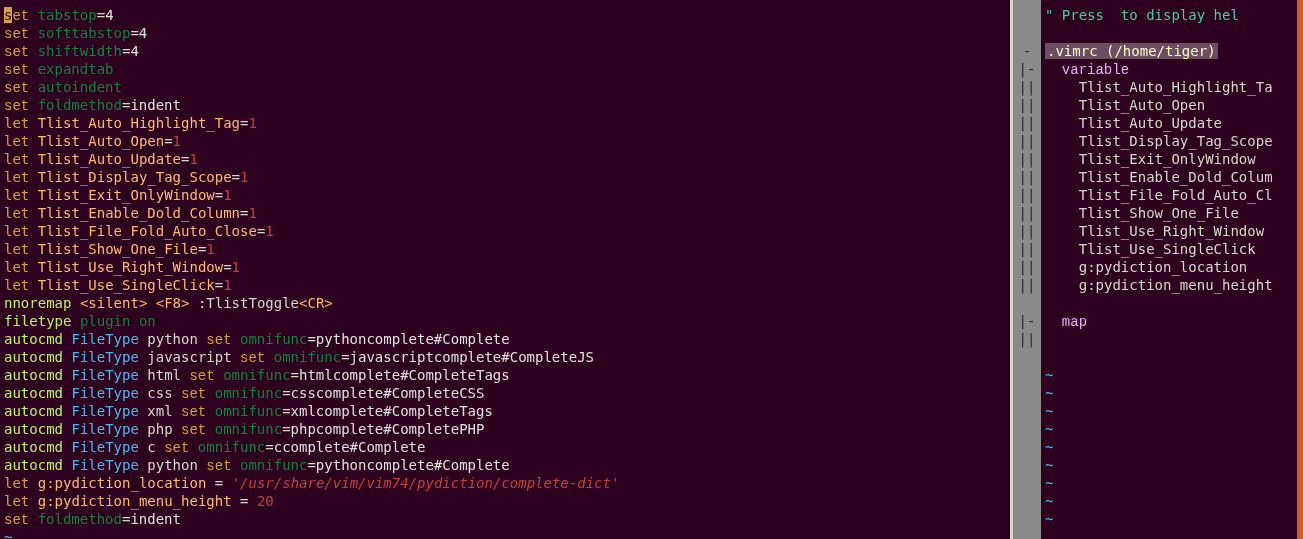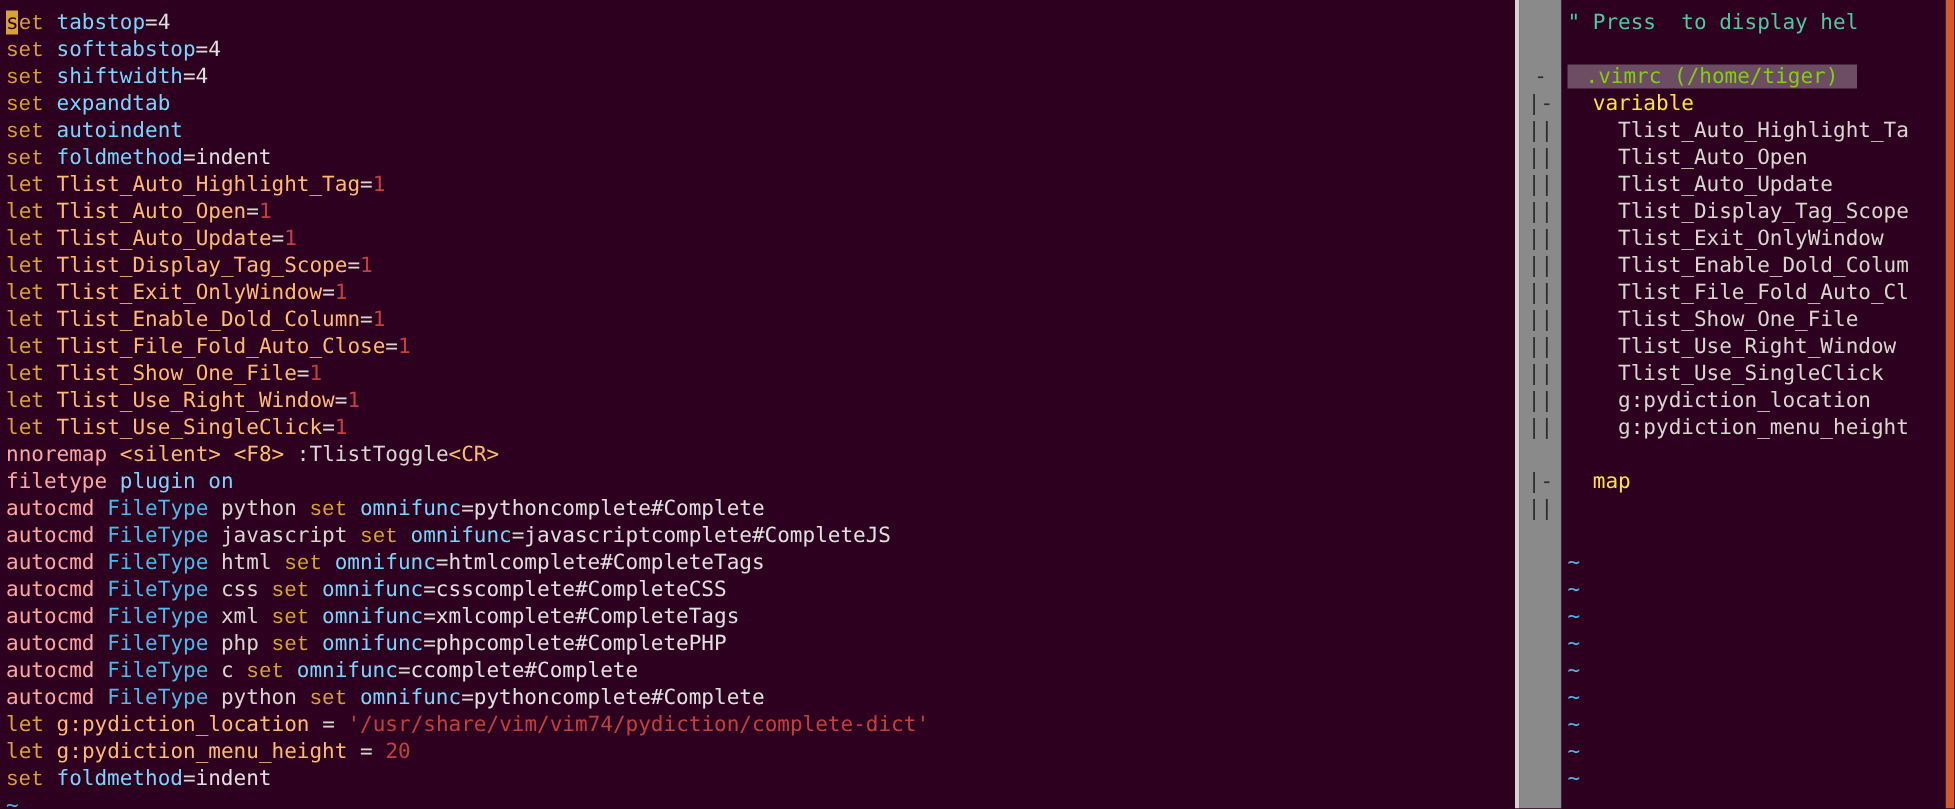--- a/index.html
+++ b/index.html
@@ -33,33 +33,33 @@
 .taglist {
   flex:1;
   background:#2c001e;
   padding:6px 4px;
   white-space:pre;
   position:relative;
 }
 .right-border { flex:0 0 6px; background:#d25a2b; }
 .kw-set  { color:#d7a23c;font-family:Liberation Mono, monospace; }
 .kw-let  { color:#d7a23c;margin-top:24px; }
-.kw-cmd  { color:#fca5a5;margin-top:22px; }
-.opt     { color:#7dd3fc; }
+.kw-cmd  { color:#bef264;margin-top:22px; }
+.opt     { color:#15803d; }
 .assign  { color:#d7d7cf; }
 .num     { color:#c34040; }
 .dollar  { color:#e0e0e0; }
 .spec    { color:#fdba74; }
 .tr      { color:#50b8e8; }
-.str     { color:#c34040; }
+.str     { color:#c34040;font-style:italic; }
 .txt     { color:#d7d7cf; }
 .cursor-cell { background:#d7a23c; color:#2c001e; }
 .comment { color:#4ec9a0; }
-.taghead { background:#6c4d63; color:#84cc16; padding:0 12px; }
-.tagvar  { color:#fde047; }
+.taghead { background:#6c4d63; color:#fef9c3; padding:0 2px; }
+.tagvar  { color:#f0abfc;font-family:Liberation Mono, monospace; }
 .tilde   { color:#50b8e8; }
 .eof-t   { color:#50b8e8; }
 .line { height:18px; }
 </style>
 </head>
 <body>
 
 <div class="editor" id="editor"><div class="line"><span class="cursor-cell">s</span><span class="kw-set">et</span><span class="txt"> </span><span class="opt">tabstop</span><span class="assign">=</span><span class="dollar">4</span></div><div class="line"><span class="kw-set">set</span><span class="txt"> </span><span class="opt">softtabstop</span><span class="assign">=</span><span class="dollar">4</span></div><div class="line"><span class="kw-set">set</span><span class="txt"> </span><span class="opt">shiftwidth</span><span class="assign">=</span><span class="dollar">4</span></div><div class="line"><span class="kw-set">set</span><span class="txt"> </span><span class="opt">expandtab</span></div><div class="line"><span class="kw-set">set</span><span class="txt"> </span><span class="opt">autoindent</span></div><div class="line"><span class="kw-set">set</span><span class="txt"> </span><span class="opt">foldmethod</span><span class="assign">=</span><span class="dollar">indent</span></div><div class="line"><span class="kw-let">let</span><span class="txt"> </span><span class="spec">Tlist_Auto_Highlight_Tag</span><span class="assign">=</span><span class="num">1</span></div><div class="line"><span class="kw-let">let</span><span class="txt"> </span><span class="spec">Tlist_Auto_Open</span><span class="assign">=</span><span class="num">1</span></div><div class="line"><span class="kw-let">let</span><span class="txt"> </span><span class="spec">Tlist_Auto_Update</span><span class="assign">=</span><span class="num">1</span></div><div class="line"><span class="kw-let">let</span><span class="txt"> </span><span class="spec">Tlist_Display_Tag_Scope</span><span class="assign">=</span><span class="num">1</span></div><div class="line"><span class="kw-let">let</span><span class="txt"> </span><span class="spec">Tlist_Exit_OnlyWindow</span><span class="assign">=</span><span class="num">1</span></div><div class="line"><span class="kw-let">let</span><span class="txt"> </span><span class="spec">Tlist_Enable_Dold_Column</span><span class="assign">=</span><span class="num">1</span></div><div class="line"><span class="kw-let">let</span><span class="txt"> </span><span class="spec">Tlist_File_Fold_Auto_Close</span><span class="assign">=</span><span class="num">1</span></div><div class="line"><span class="kw-let">let</span><span class="txt"> </span><span class="spec">Tlist_Show_One_File</span><span class="assign">=</span><span class="num">1</span></div><div class="line"><span class="kw-let">let</span><span class="txt"> </span><span class="spec">Tlist_Use_Right_Window</span><span class="assign">=</span><span class="num">1</span></div><div class="line"><span class="kw-let">let</span><span class="txt"> </span><span class="spec">Tlist_Use_SingleClick</span><span class="assign">=</span><span class="num">1</span></div><div class="line"><span class="kw-cmd">nnoremap</span><span class="txt"> </span><span class="spec">&lt;silent&gt;</span><span class="txt"> </span><span class="spec">&lt;F8&gt;</span><span class="txt"> :TlistToggle</span><span class="spec">&lt;CR&gt;</span></div><div class="line"><span class="kw-cmd">filetype</span><span class="txt"> </span><span class="opt">plugin</span><span class="txt"> </span><span class="opt">on</span></div><div class="line"><span class="kw-cmd">autocmd</span><span class="txt"> </span><span class="tr">FileType</span><span class="txt"> python </span><span class="kw-set">set</span><span class="txt"> </span><span class="opt">omnifunc</span><span class="assign">=</span><span class="dollar">pythoncomplete#Complete</span></div><div class="line"><span class="kw-cmd">autocmd</span><span class="txt"> </span><span class="tr">FileType</span><span class="txt"> javascript </span><span class="kw-set">set</span><span class="txt"> </span><span class="opt">omnifunc</span><span class="assign">=</span><span class="dollar">javascriptcomplete#CompleteJS</span></div><div class="line"><span class="kw-cmd">autocmd</span><span class="txt"> </span><span class="tr">FileType</span><span class="txt"> html </span><span class="kw-set">set</span><span class="txt"> </span><span class="opt">omnifunc</span><span class="assign">=</span><span class="dollar">htmlcomplete#CompleteTags</span></div><div class="line"><span class="kw-cmd">autocmd</span><span class="txt"> </span><span class="tr">FileType</span><span class="txt"> css </span><span class="kw-set">set</span><span class="txt"> </span><span class="opt">omnifunc</span><span class="assign">=</span><span class="dollar">csscomplete#CompleteCSS</span></div><div class="line"><span class="kw-cmd">autocmd</span><span class="txt"> </span><span class="tr">FileType</span><span class="txt"> xml </span><span class="kw-set">set</span><span class="txt"> </span><span class="opt">omnifunc</span><span class="assign">=</span><span class="dollar">xmlcomplete#CompleteTags</span></div><div class="line"><span class="kw-cmd">autocmd</span><span class="txt"> </span><span class="tr">FileType</span><span class="txt"> php </span><span class="kw-set">set</span><span class="txt"> </span><span class="opt">omnifunc</span><span class="assign">=</span><span class="dollar">phpcomplete#CompletePHP</span></div><div class="line"><span class="kw-cmd">autocmd</span><span class="txt"> </span><span class="tr">FileType</span><span class="txt"> c </span><span class="kw-set">set</span><span class="txt"> </span><span class="opt">omnifunc</span><span class="assign">=</span><span class="dollar">ccomplete#Complete</span></div><div class="line"><span class="kw-cmd">autocmd</span><span class="txt"> </span><span class="tr">FileType</span><span class="txt"> python </span><span class="kw-set">set</span><span class="txt"> </span><span class="opt">omnifunc</span><span class="assign">=</span><span class="dollar">pythoncomplete#Complete</span></div><div class="line"><span class="kw-let">let</span><span class="txt"> </span><span class="spec">g:pydiction_location</span><span class="txt"> </span><span class="assign">=</span><span class="txt"> </span><span class="str">'/usr/share/vim/vim74/pydiction/complete-dict'</span></div><div class="line"><span class="kw-let">let</span><span class="txt"> </span><span class="spec">g:pydiction_menu_height</span><span class="txt"> </span><span class="assign">=</span><span class="txt"> </span><span class="num">20</span></div><div class="line"><span class="kw-set">set</span><span class="txt"> </span><span class="opt">foldmethod</span><span class="assign">=</span><span class="dollar">indent</span></div><div class="line"><span class="eof-t">~</span></div></div>
 <div class="vsplit-border"></div>
 <div class="gutter" id="gutter">

